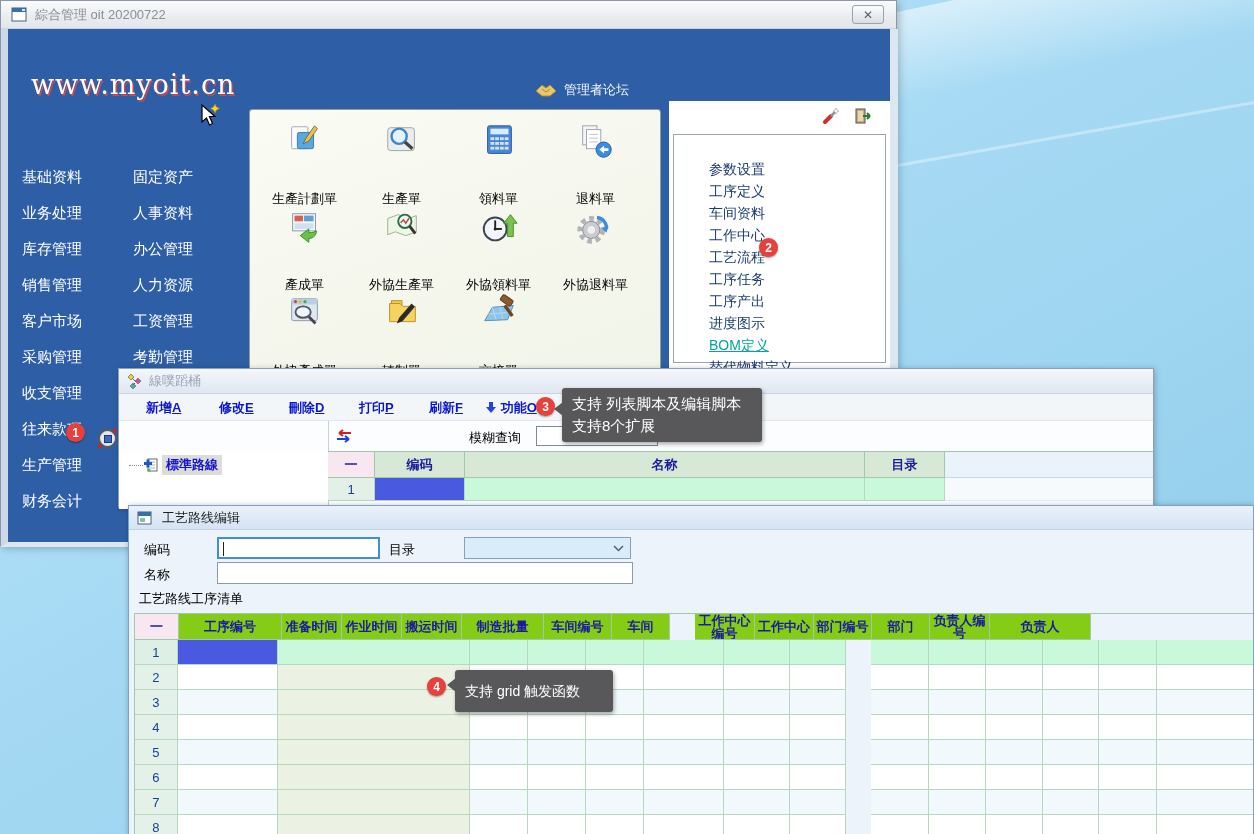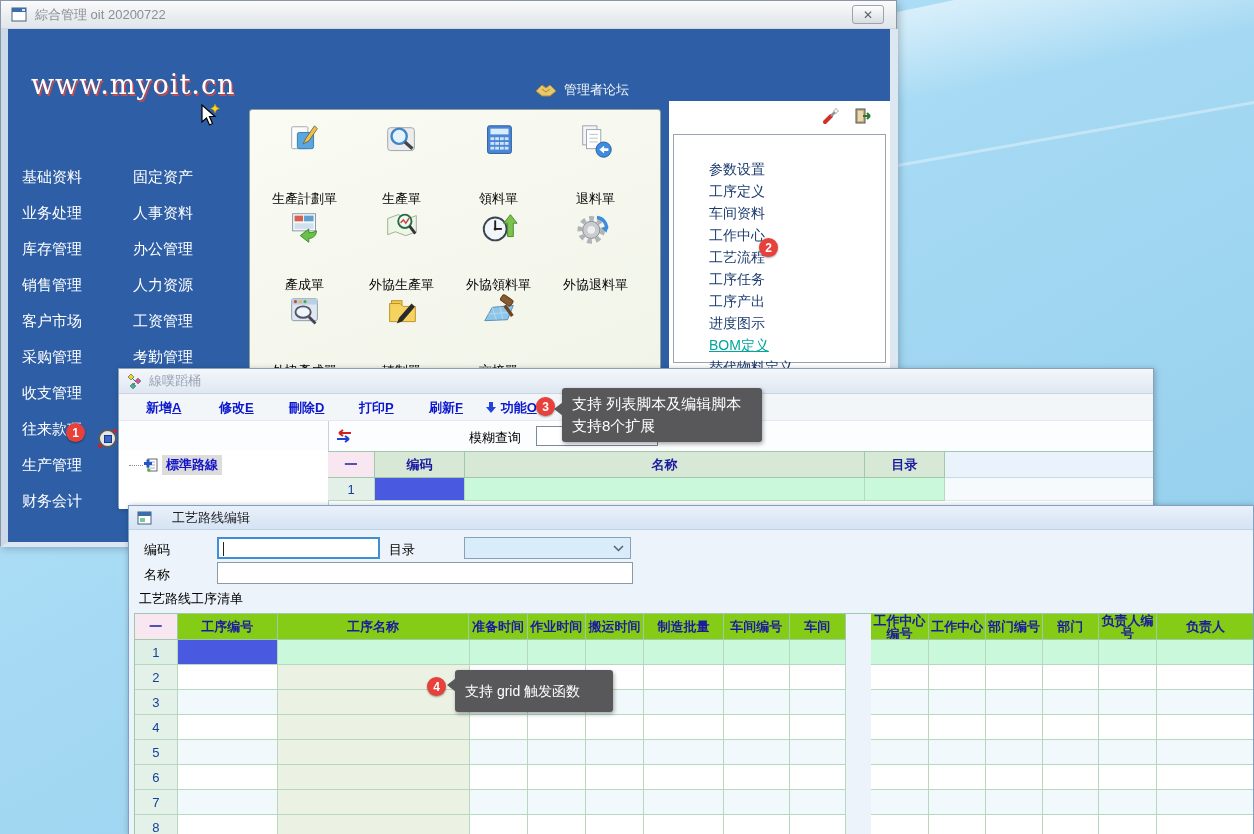--- a/index.html
+++ b/index.html
@@ -79,21 +79,21 @@
   .tg-row .sel { background:#4a5ae0; }
   .tg-row .mint { background:#c9f8da; }
   .tg-row .rfill { flex:1; background:#f6fafd; border-bottom:1px solid #e2ecf4; }
 
   
   .editor-window { position:absolute; left:128px; top:505px; width:1126px; height:330px;
                    border:1px solid #7da2c9; background:#edf3fa; box-shadow:1px 1px 6px rgba(0,0,0,.3); overflow:hidden; }
   .ew-titlebar { position:absolute; left:0; top:0; width:100%; height:24px;
                  background:linear-gradient(180deg,#eaf1fa,#d5e3f3); border-bottom:1px solid #c0d2e6;
                  display:flex; align-items:center; padding:0 8px; }
-  .ew-title { color:#1d1f22; font-size:13px; margin-left:20px; }
+  .ew-title { color:#1d1f22; font-size:13px; margin-left:10px; }
   .fld-label { position:absolute; font-size:13px; color:#000; }
   .code-input { position:absolute; left:88px; top:31px; width:163px; height:22px; border:2px solid #3f8fd8; background:#fff; }
   .caret { position:absolute; left:4px; top:3px; width:1px; height:14px; background:#222; }
   .dir-combo { position:absolute; left:335px; top:31px; width:167px; height:22px; border:1px solid #8aa0b5;
                background:#d9ecfa; display:flex; align-items:center; justify-content:flex-end; padding-right:6px; cursor:pointer; }
   .name-input { position:absolute; left:88px; top:56px; width:416px; height:22px; border:1px solid #8a9aa8; background:#fff; }
   .section-label { position:absolute; left:10px; top:84px; font-size:13px; color:#000; }
 
   .pgrid { position:absolute; left:5px; top:107px; width:1121px; border-top:1px solid #9fc9a9; border-left:1px solid #9fc9a9; }
   .pg-header { display:flex; height:26px; }
@@ -421,21 +421,20 @@
         </svg>
     </div>
     <span class="fld-label" style="left:15px;top:60px">名称</span>
     <div class="name-input"></div>
     <div class="section-label">工艺路线工序清单</div>
 
     <div class="pgrid">
       <div class="pg-header">
         <div class="hc pink c0">一</div>
         <div class="hc c1">工序编号</div>
-        <div class="hc c2">工序名称</div>
         <div class="hc c3">准备时间</div>
         <div class="hc c4">作业时间</div>
         <div class="hc c5">搬运时间</div>
         <div class="hc c6">制造批量</div>
         <div class="hc c7">车间编号</div>
         <div class="hc c8">车间</div>
         <div class="hc c9">工作中心编号</div>
         <div class="hc c10">工作中心</div>
         <div class="hc c11">部门编号</div>
         <div class="hc c12">部门</div>

